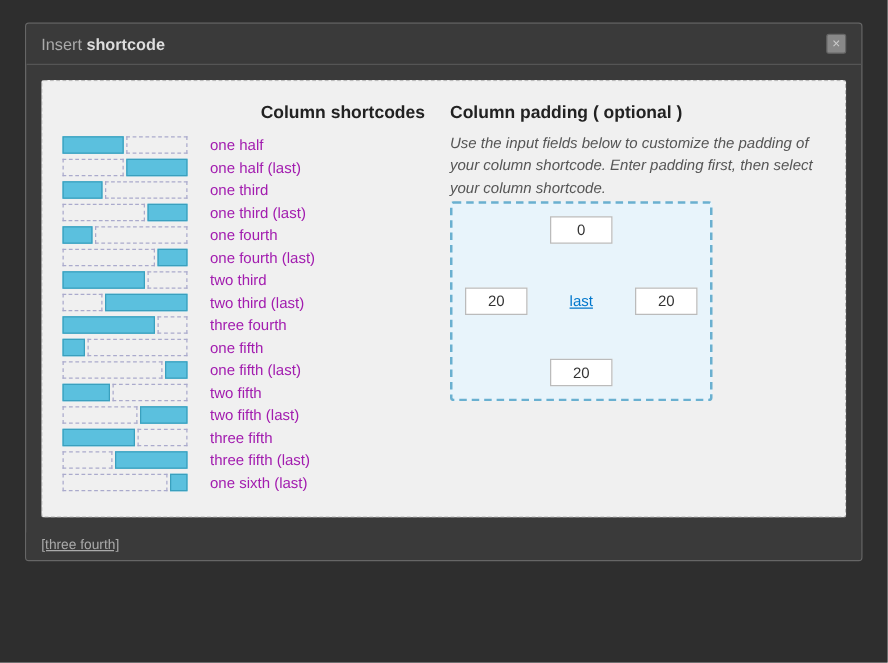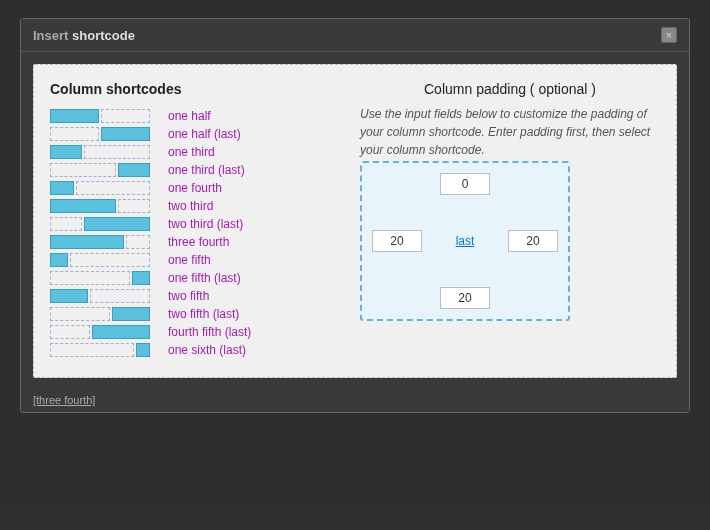--- a/index.html
+++ b/index.html
@@ -39,21 +39,21 @@
       padding: 8px 12px;
       display: flex;
       align-items: center;
       justify-content: space-between;
       border-bottom: 1px solid #555;
     }
 
     .modal-title {
       color: #ddd;
       font-size: 13px;
-      font-weight: bold;
+      font-weight: normal;
     }
     .modal-title span {
       color: #aaa;
     }
 
     .modal-close {
       width: 16px; height: 16px;
       background: #888;
       border: 1px solid #666;
       color: #ccc;
@@ -79,20 +79,21 @@
     .left-col {
       width: 290px;
       flex-shrink: 0;
     }
 
     .section-title {
       font-size: 14px;
       font-weight: bold;
       color: #222;
       margin-bottom: 12px;
+      text-align: right;
     }
 
     .shortcode-list {
       list-style: none;
     }
 
     .shortcode-item {
       display: flex;
       align-items: center;
       gap: 8px;
@@ -129,24 +130,23 @@
       border: 1px dashed #aac;
     }
 
     
     .right-col {
       flex: 1;
     }
 
     .right-title {
       font-size: 14px;
-      font-weight: normal;
+      font-weight: bold;
       color: #222;
       margin-bottom: 8px;
-      text-align: center;
     }
 
     .right-desc {
       font-size: 12px;
       color: #555;
       font-style: italic;
       line-height: 1.5;
       margin-bottom: 2px;
     }
 
@@ -271,20 +271,27 @@
           </li>
 
           <li class="shortcode-item">
             <div class="item-icon">
               <div class="block solid" style="width:24px;"></div>
               <div class="block dotted" style="width:74px;"></div>
             </div>
             <span class="item-label">one fourth</span>
           </li>
 
+          <li class="shortcode-item">
+            <div class="item-icon">
+              <div class="block dotted" style="width:74px;"></div>
+              <div class="block solid" style="width:24px;"></div>
+            </div>
+            <span class="item-label">one fourth (last)</span>
+          </li>
 
           <li class="shortcode-item">
             <div class="item-icon">
               <div class="block solid" style="width:66px;"></div>
               <div class="block dotted" style="width:32px;"></div>
             </div>
             <span class="item-label">two third</span>
           </li>
 
           <li class="shortcode-item">
@@ -329,27 +336,34 @@
           </li>
 
           <li class="shortcode-item">
             <div class="item-icon">
               <div class="block dotted" style="width:60px;"></div>
               <div class="block solid" style="width:38px;"></div>
             </div>
             <span class="item-label">two fifth (last)</span>
           </li>
 
+          <li class="shortcode-item">
+            <div class="item-icon">
+              <div class="block solid" style="width:58px;"></div>
+              <div class="block dotted" style="width:40px;"></div>
+            </div>
+            <span class="item-label">three fifth</span>
+          </li>
 
           <li class="shortcode-item">
             <div class="item-icon">
               <div class="block dotted" style="width:40px;"></div>
               <div class="block solid" style="width:58px;"></div>
             </div>
-            <span class="item-label">fourth fifth (last)</span>
+            <span class="item-label">three fifth (last)</span>
           </li>
 
 
           <li class="shortcode-item">
             <div class="item-icon">
               <div class="block dotted" style="width:84px;"></div>
               <div class="block solid" style="width:14px;"></div>
             </div>
             <span class="item-label">one sixth (last)</span>
           </li>

